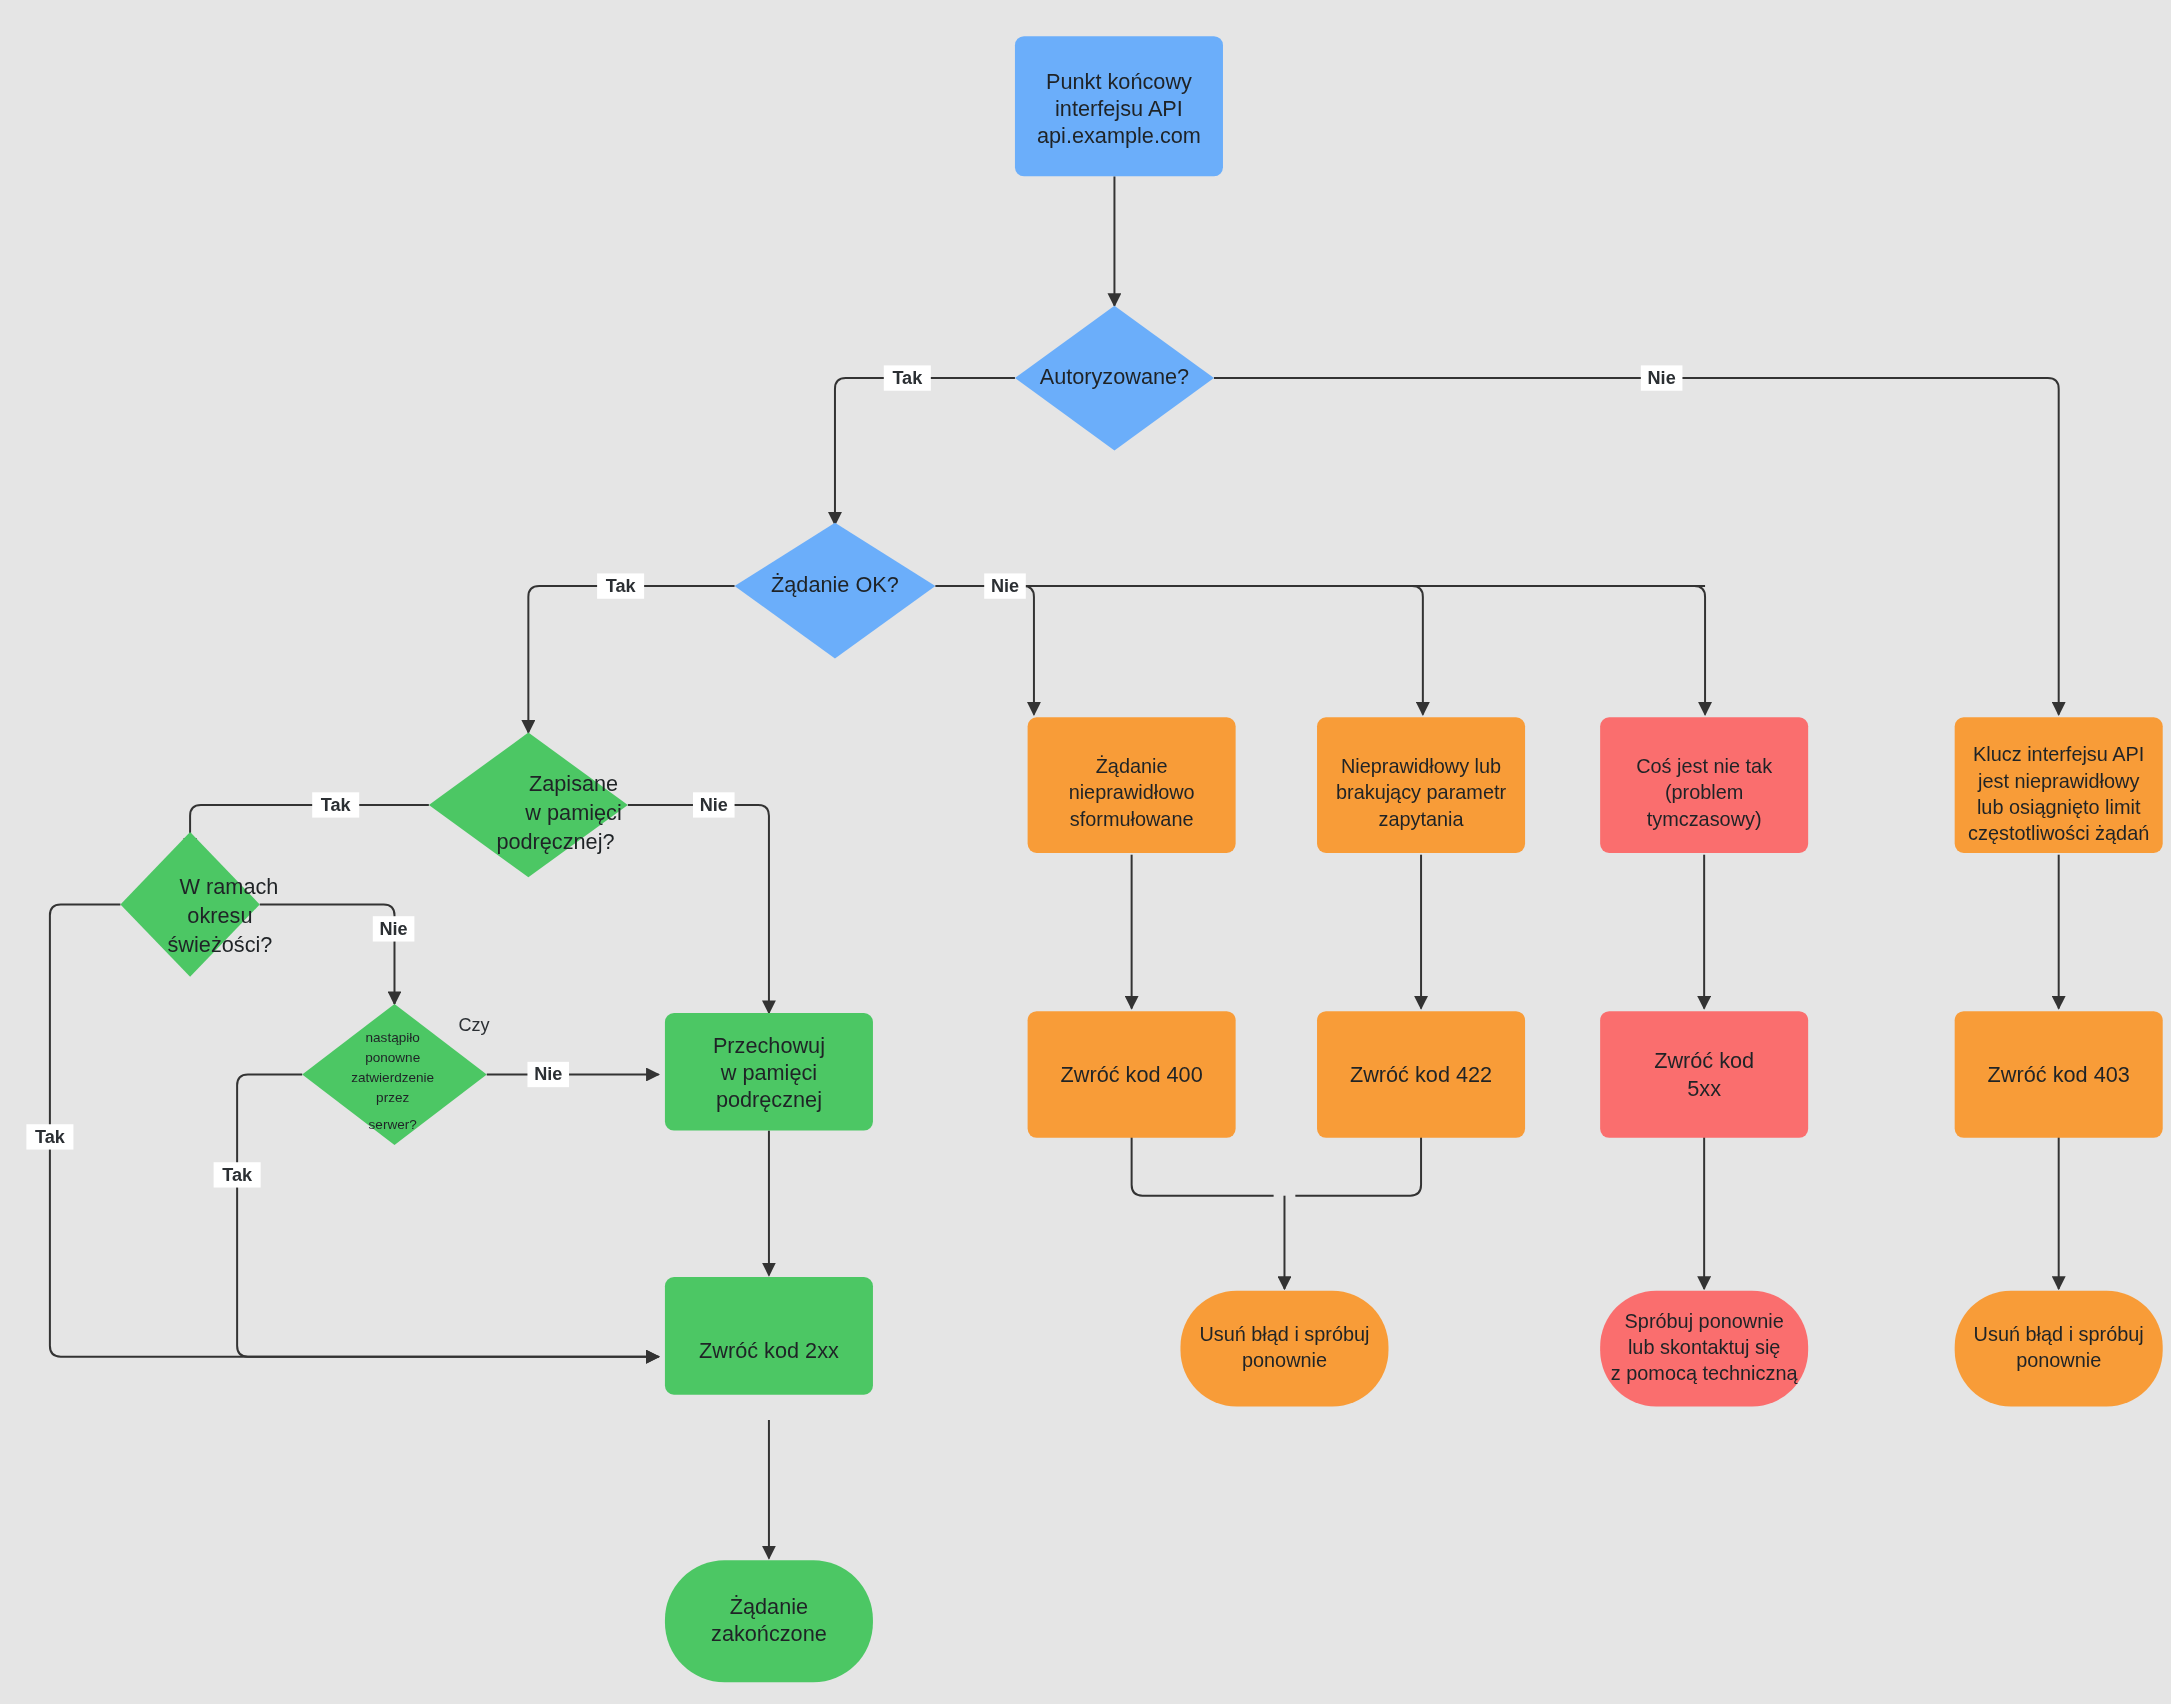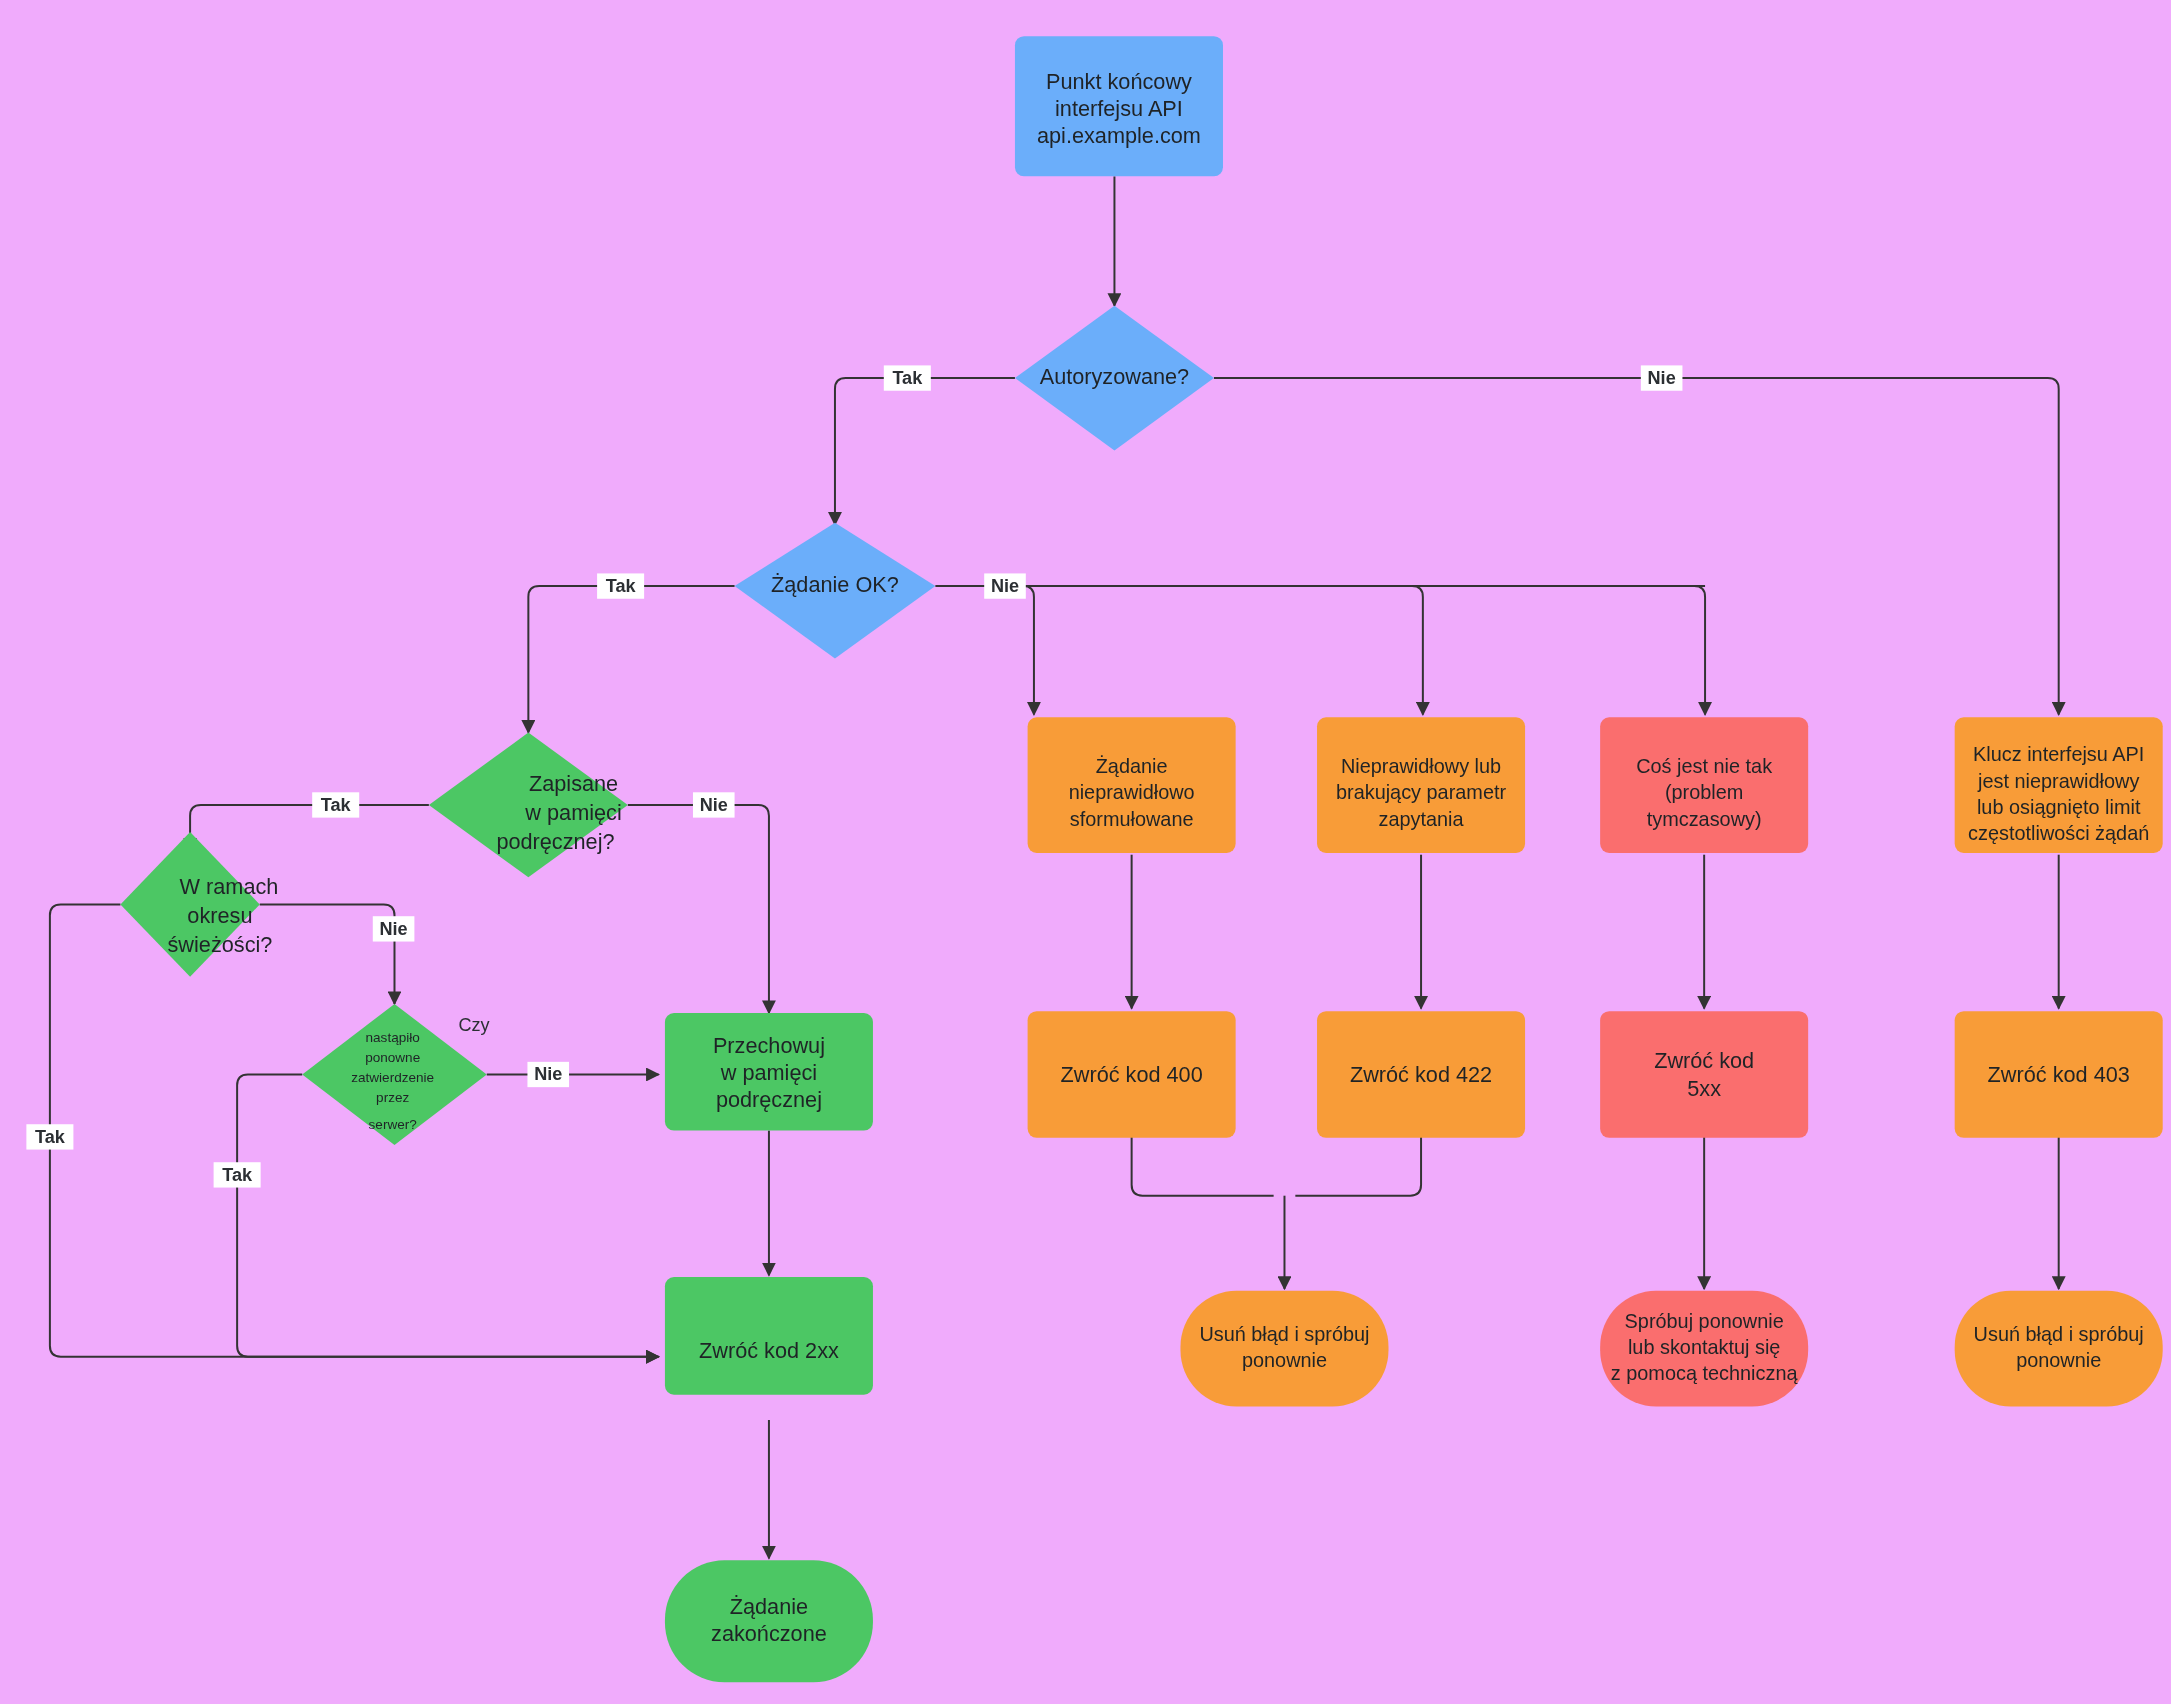--- a/index.html
+++ b/index.html
@@ -10,21 +10,21 @@
   body {
     width: 2171px;
     height: 1704px;
     font-family: "Liberation Sans", sans-serif;
     overflow: hidden;
   }
   #canvas {
     position: relative;
     width: 2171px;
     height: 1704px;
-    background: #f0abfc;
+    background: #e5e5e5;
   }
   svg.layer {
     position: absolute;
     left: 0;
     top: 0;
     width: 2171px;
     height: 1704px;
   }
   .edge {
     fill: none;

